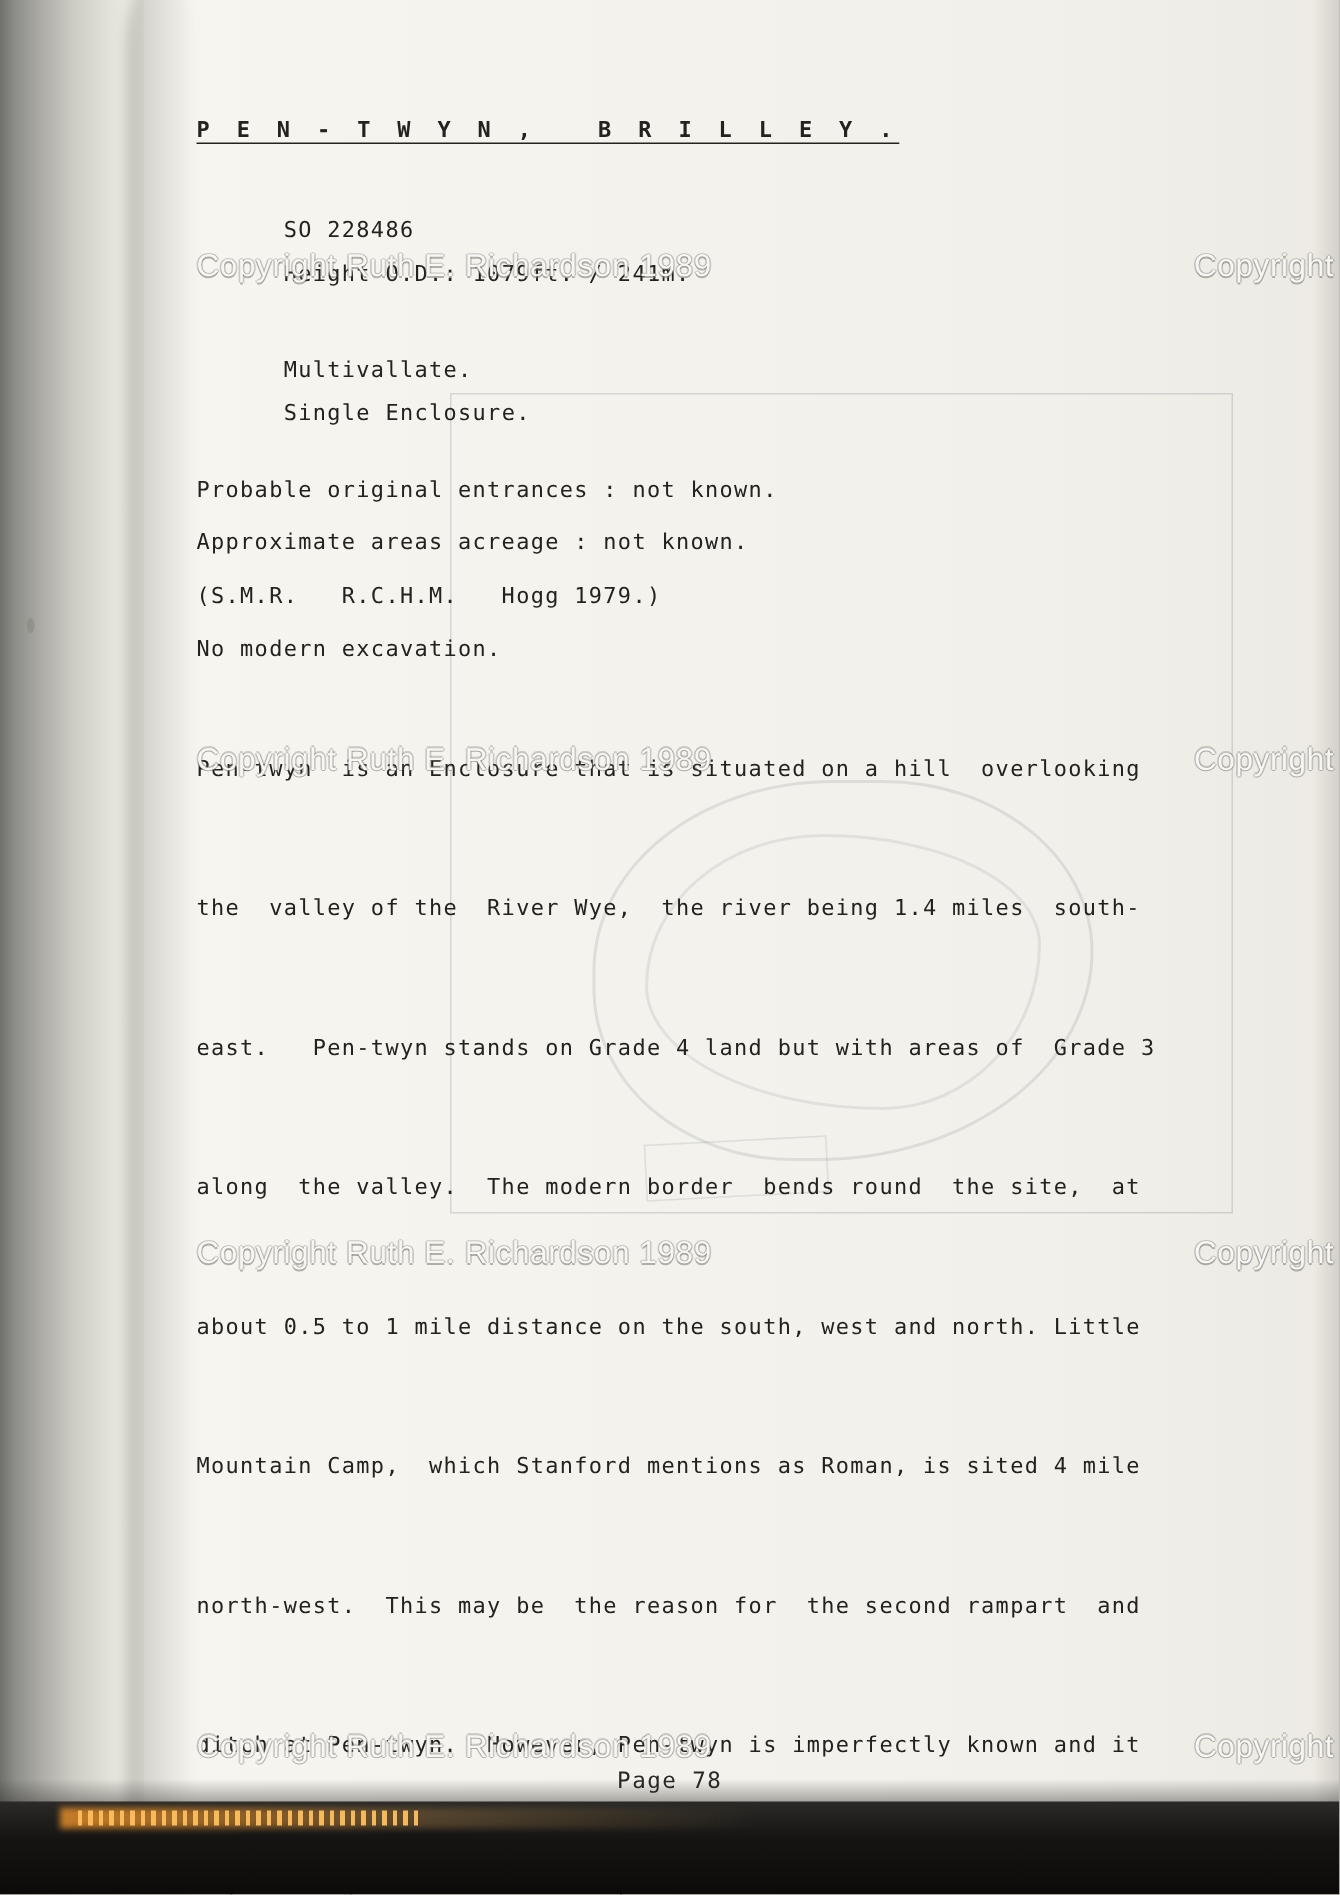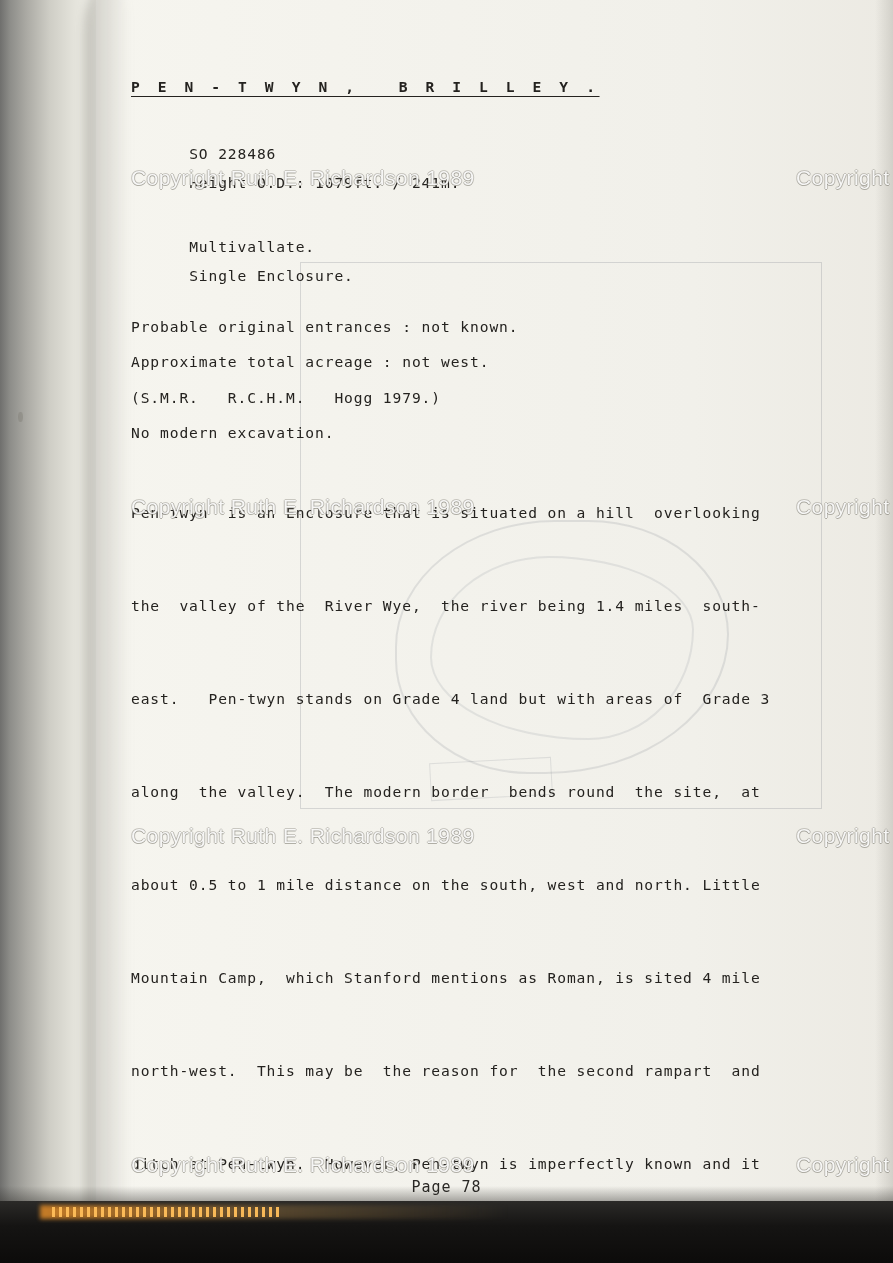--- a/index.html
+++ b/index.html
@@ -209,21 +209,21 @@
     <div class="row">
       <span>Multivallate.</span>
       <span style="display:inline-block; width:252px;"></span>
       <span>Single Enclosure.</span>
     </div>
 
     <div style="height:21px"></div>
     <div class="row">Probable original entrances : not known.</div>
 
     <div style="height:21px"></div>
-    <div class="row">Approximate total acreage : not west.</div>
+    <div class="row">Approximate areas acreage : not known.</div>
 
     <div style="height:21px"></div>
     <div class="row">(S.M.R.   R.C.H.M.   Hogg 1979.)</div>
 
     <div style="height:21px"></div>
     <div class="row">No modern excavation.</div>
 
     <div style="height:36px"></div>
 
     <div class="para">

